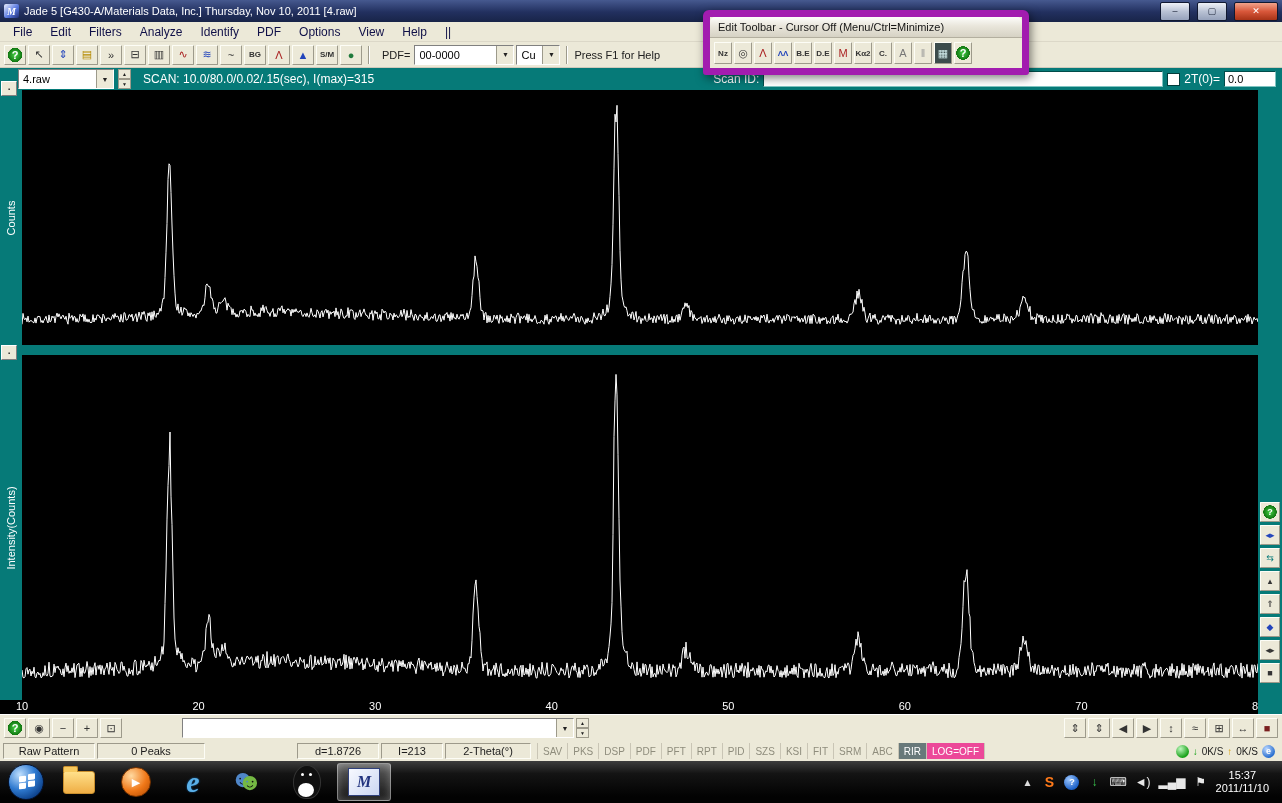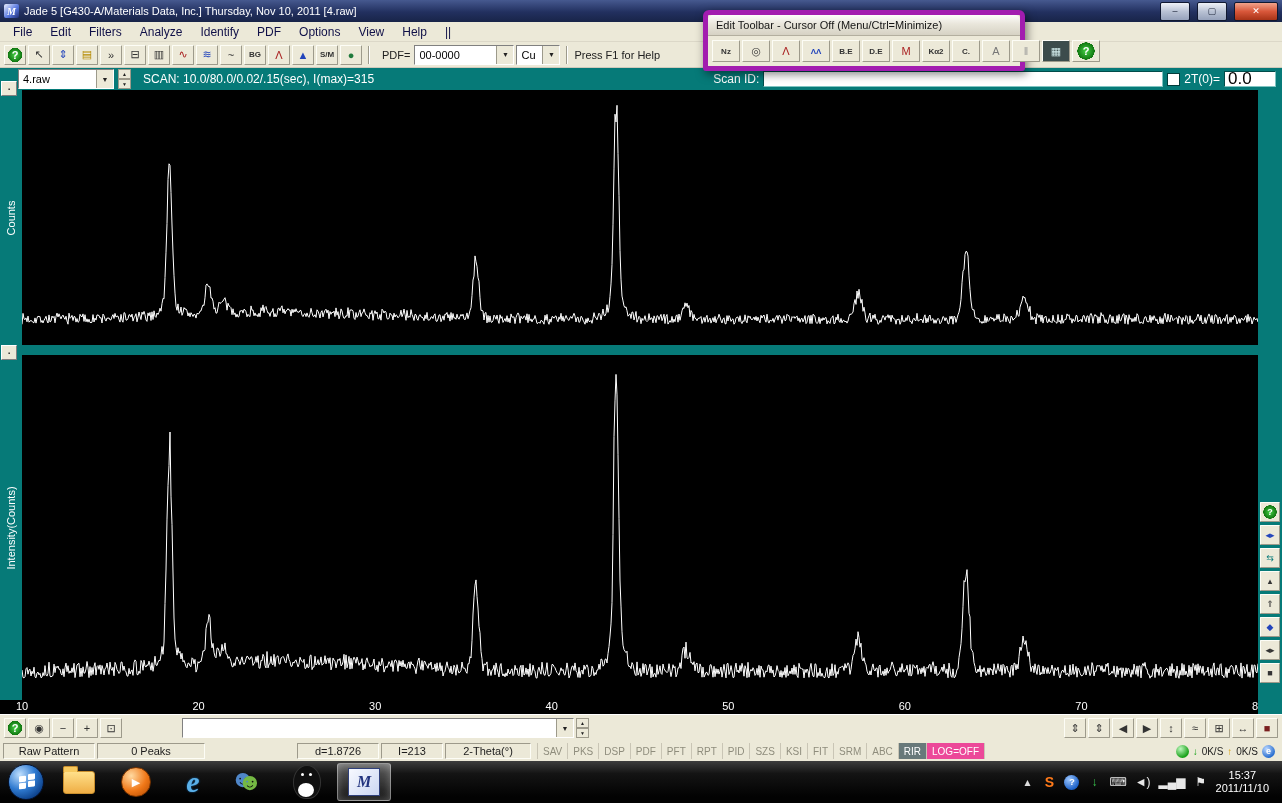--- a/index.html
+++ b/index.html
@@ -40,36 +40,36 @@
   .combo .val{flex:1;padding:0 4px;color:#000;white-space:nowrap;overflow:hidden;}
   .combo .arrow{width:16px;align-self:stretch;background:#ece9d8;border-left:1px solid #9d9a8b;
     display:flex;align-items:center;justify-content:center;font-size:7px;color:#222;}
   .spin{width:13px;height:20px;display:flex;flex-direction:column;flex:0 0 auto;}
   .spin div{flex:1;background:#ece9d8;border:1px solid #9d9a8b;font-size:5px;color:#222;
     display:flex;align-items:center;justify-content:center;}
   .hint{font-size:11px;color:#202020;}
 
   
   .editwin{position:absolute;left:703px;top:10px;width:312px;z-index:60;
-    border:5px solid #a21caf;border-radius:6px 6px 3px 3px;background:#ece9d8;
+    border:7px solid #a21caf;border-radius:6px 6px 3px 3px;background:#ece9d8;
     box-shadow:2px 3px 10px rgba(0,0,0,.5);}
   .editwin-title{height:20px;border-radius:5px 5px 0 0;
     background:linear-gradient(#fdfdfb,#e9e6db 45%,#d6d2c4);
     display:flex;align-items:center;padding:0 8px;font-size:11px;color:#151515;
     border-bottom:1px solid #b3af9f;}
   .editwin-body{display:flex;align-items:center;gap:2px;padding:4px;}
-  .editwin-body .icon-btn{width:28px;height:22px;}
+  .editwin-body .icon-btn{width:18px;height:22px;}
 
   
   .scanbar{position:absolute;top:68px;left:0;width:1282px;height:22px;background:#067a78;
     display:flex;align-items:center;gap:4px;padding:0 6px 0 18px;box-sizing:border-box;}
   .scan-info{color:#fff;font-size:12px;margin-left:8px;white-space:nowrap;}
   .scan-label{color:#fff;font-size:12px;white-space:nowrap;}
   .text-input{height:16px;background:#fff;border:1px solid;box-sizing:border-box;
-    border-color:#014c4a #7fc4c2 #7fc4c2 #014c4a;font-size:17px;padding:0 3px;color:#000;
+    border-color:#014c4a #7fc4c2 #7fc4c2 #014c4a;font-size:11px;padding:0 3px;color:#000;
     font-family:"Liberation Sans",sans-serif;}
   .cbx{width:11px;height:11px;background:#fff;border:1px solid #023d3c;flex:0 0 auto;}
 
   
   .leftstrip{position:absolute;top:90px;left:0;width:22px;height:610px;background:#067a78;}
   .rightstrip{position:absolute;top:90px;left:1258px;width:24px;height:624px;background:#067a78;
     display:flex;flex-direction:column;align-items:center;gap:3px;padding-top:412px;box-sizing:border-box;}
   .rightstrip .icon-btn{width:20px;height:20px;font-size:9px;}
   .plot{position:absolute;left:22px;background:#000;}
   #plot-top{top:90px;width:1236px;height:255px;}

